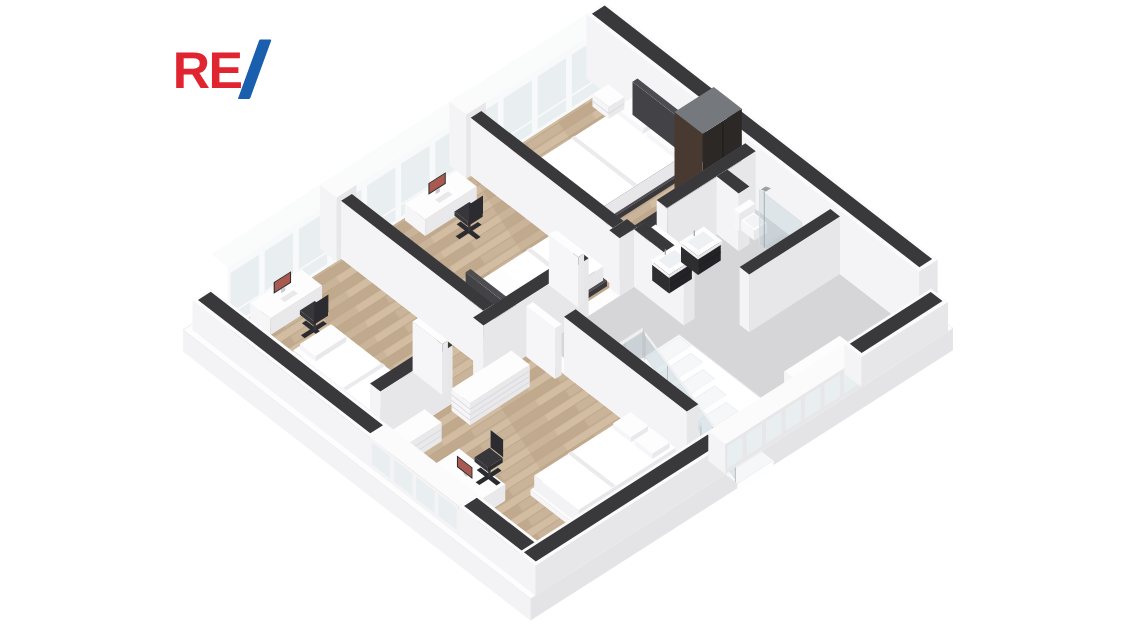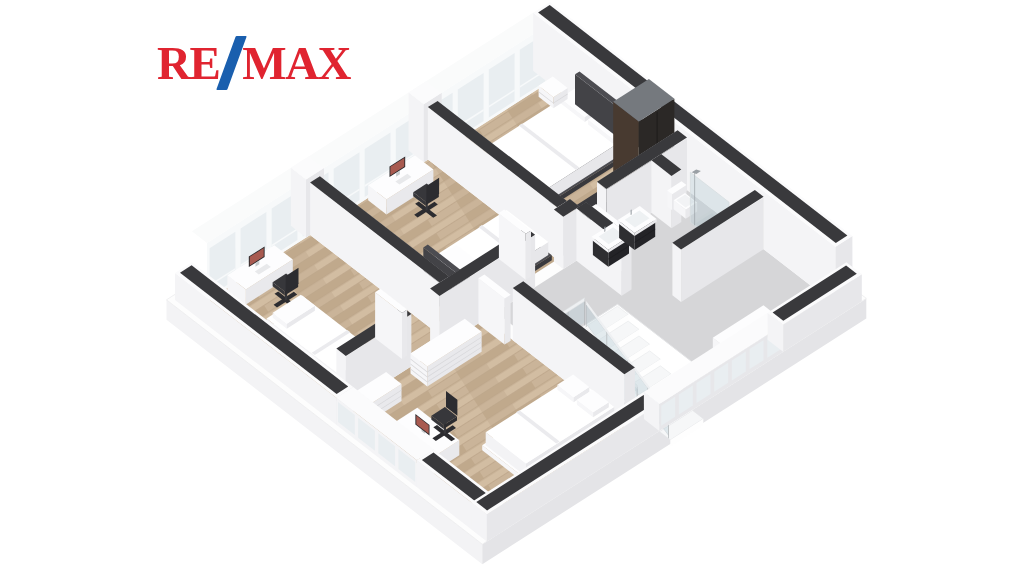--- a/index.html
+++ b/index.html
@@ -1,32 +1,31 @@
 <!DOCTYPE html>
 <html style="--remax-red: #e02430; --remax-blue: #1a5fae;"><head>
 <meta charset="utf-8">
 <style>
   html,body{margin:0;padding:0;background:#ffffff;}
   .stage{position:relative;width:1024px;height:576px;background:#ffffff;overflow:hidden;
          font-family:"Liberation Sans",sans-serif;}
   .logo{position:absolute;left:157px;top:36px;display:flex;align-items:center;z-index:5;}
-  .logo .txt{font-family:Liberation Serif, serif;font-weight:bold;font-size:47px;line-height:1;
+  .logo .txt{font-family:Liberation Sans, sans-serif;font-weight:bold;font-size:47px;line-height:1;
              letter-spacing:-1.5px;color:var(--remax-red,#e02430);}
   .logo .slash{width:11px;height:54px;background:var(--remax-blue,#1a5fae);
                transform:skewX(-20deg);margin:0 5px 0 7px;border-radius:1px;}
   svg.plan{position:absolute;left:0;top:0;}
 </style>
 </head>
 <body>
 
 <div class="stage">
   <div class="logo">
     <span class="txt">RE</span>
     <span class="slash"></span>
-    <span class="txt">MAX</span>
   </div>
   <svg class="plan" width="1024" height="576" viewBox="0 0 1024 576">
       <defs>
         <pattern id="woodpat" width="92" height="16" patternUnits="userSpaceOnUse" patternTransform="rotate(-32.6)">
           <rect x="0" y="0" width="92" height="16" fill="#cab499"></rect>
           <rect x="0" y="0" width="58" height="7.5" fill="#c0a98c"></rect>
           <rect x="30" y="8.5" width="62" height="7" fill="#d2bda2"></rect>
           <rect x="62" y="0" width="30" height="7.5" fill="#cab499"></rect>
           <rect x="0" y="7.5" width="92" height="0.7" fill="#b7a084"></rect>
           <rect x="0" y="15.4" width="92" height="0.6" fill="#b7a084"></rect>

